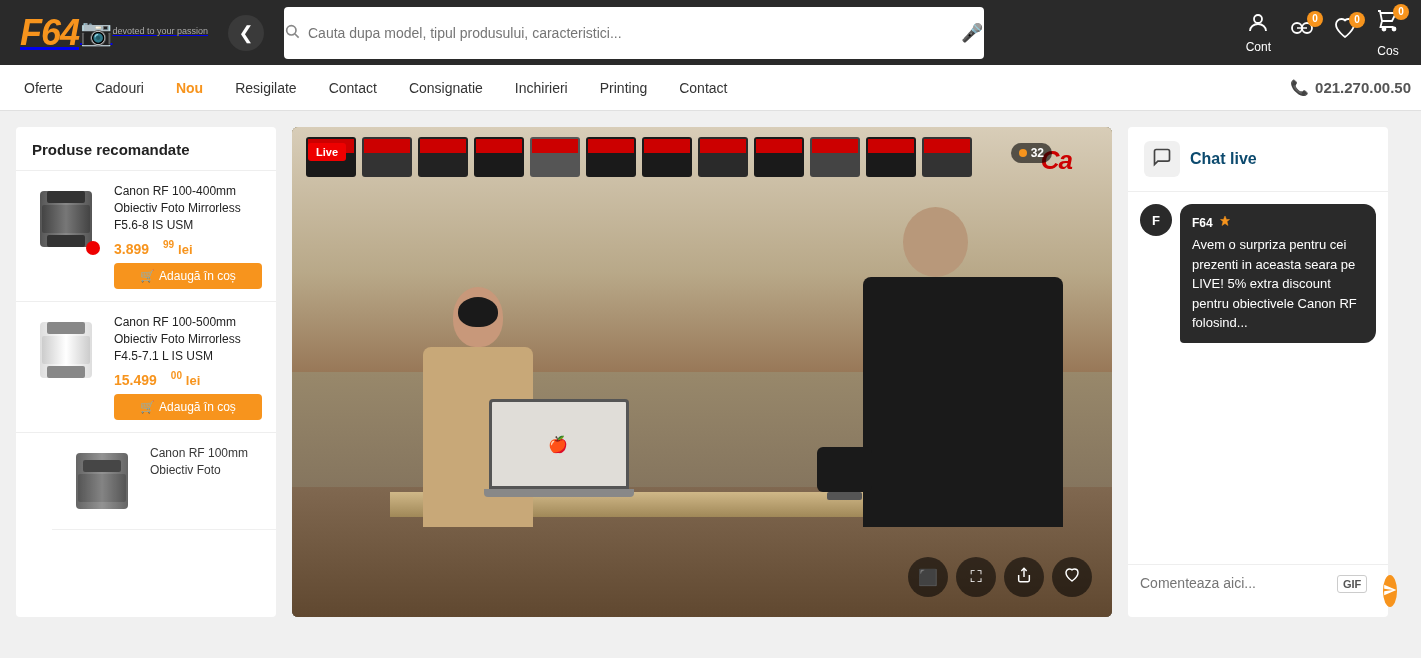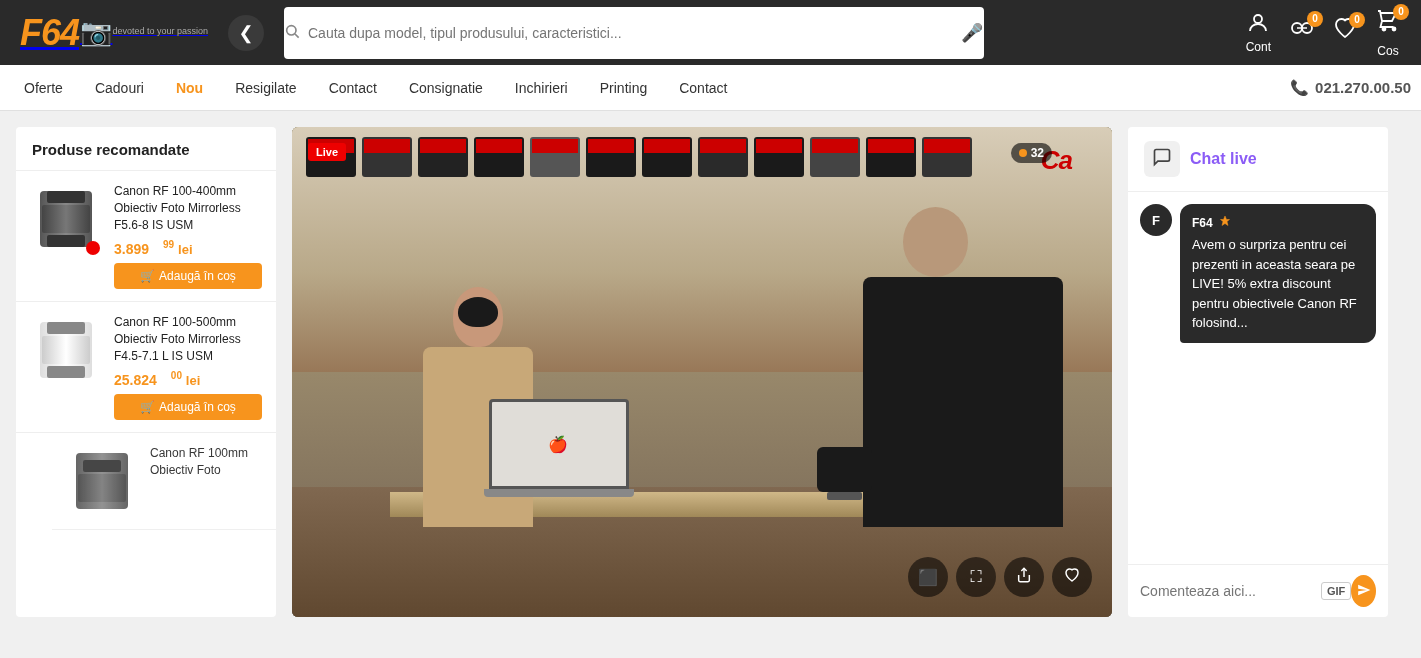--- a/index.html
+++ b/index.html
@@ -322,21 +322,21 @@
       width: 36px;
       height: 36px;
       display: flex;
       align-items: center;
       justify-content: center;
       font-size: 18px;
     }
     .chat-title {
       font-size: 16px;
       font-weight: bold;
-      color: #8b5cf6;
+      color: #0c4a6e;
     }
     .chat-messages {
       flex: 1;
       overflow-y: auto;
       padding: 12px;
     }
     .chat-message {
       display: flex;
       gap: 8px;
       margin-bottom: 12px;
@@ -368,22 +368,22 @@
       font-size: 12px;
       margin-bottom: 3px;
       display: flex;
       align-items: center;
       gap: 6px;
     }
     .chat-input-area {
       border-top: 1px solid #eee;
       padding: 10px 12px;
       display: flex;
-      align-items: center;
-      gap: 0;
+      align-items: flex-start;
+      gap: 16px;
     }
     .chat-input {
       flex: 1;
       border: none;
       outline: none;
       font-size: 14px;
       color: #555;
       background: transparent;
     }
     .gif-btn {
@@ -757,21 +757,21 @@
       <div class="product-img">
         <div class="lens-body-white">
           <div class="lens-end"></div>
           <div style="width:48px;height:28px;background:linear-gradient(90deg,#ccc 0%,#fff 50%,#ccc 100%);border-radius:2px;"></div>
           <div class="lens-end"></div>
         </div>
       </div>
       <div class="product-info">
         <div class="product-name">Canon RF 100-500mm Obiectiv Foto Mirrorless F4.5-7.1 L IS USM</div>
         <div class="product-price">
-          <span>25.824</span><sup>00</sup>
+          <span>15.499</span><sup>00</sup>
           <span class="currency">lei</span>
         </div>
         <button class="add-to-cart-btn">
           <span>🛒</span>
           <span>Adaugă în coș</span>
         </button>
       </div>
     </div>
 
     <div class="product-card" style="opacity:0.9;margin-left:36px;">

